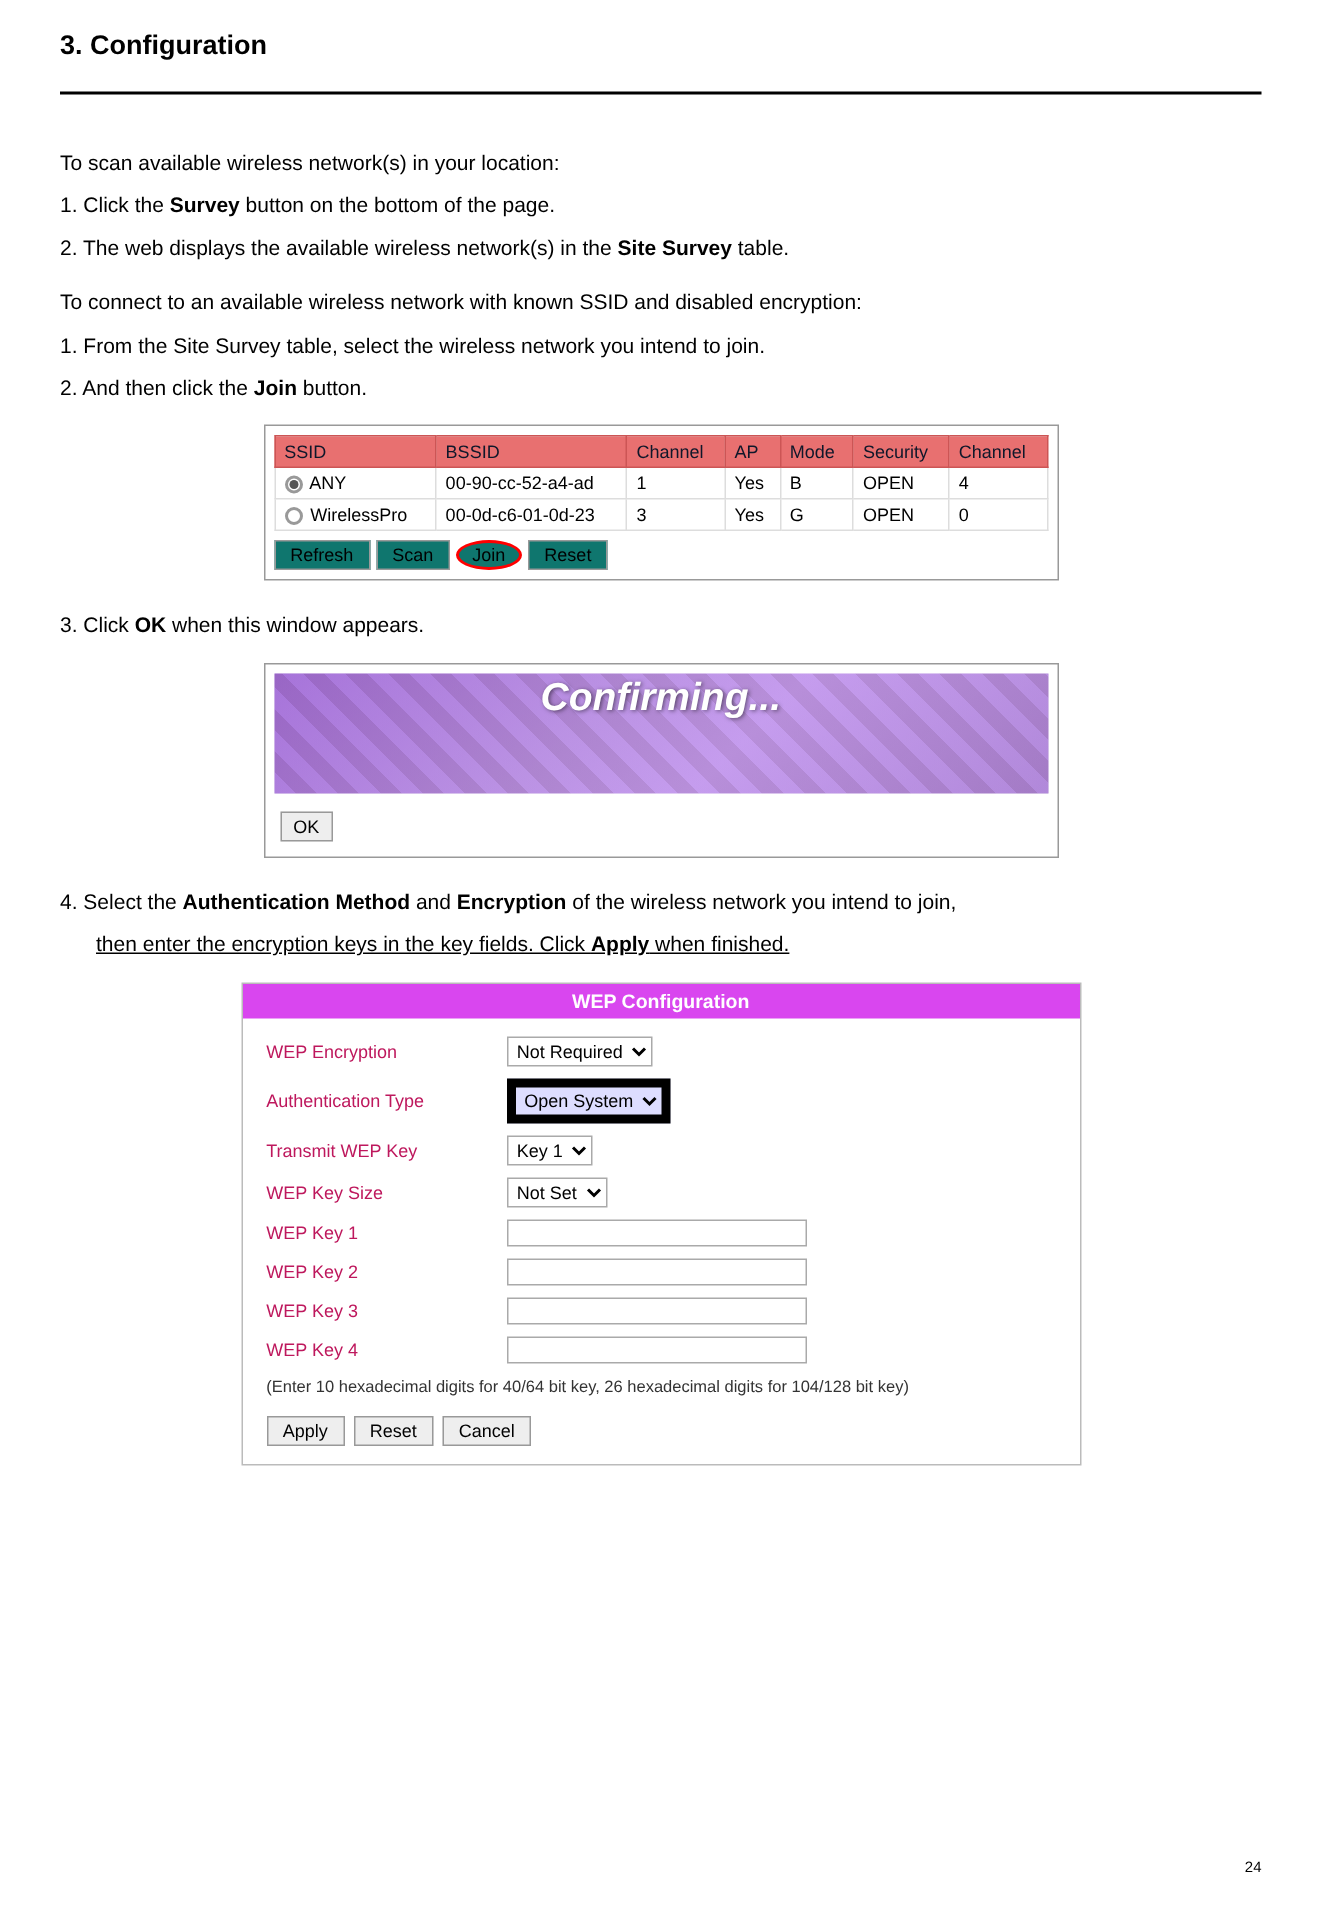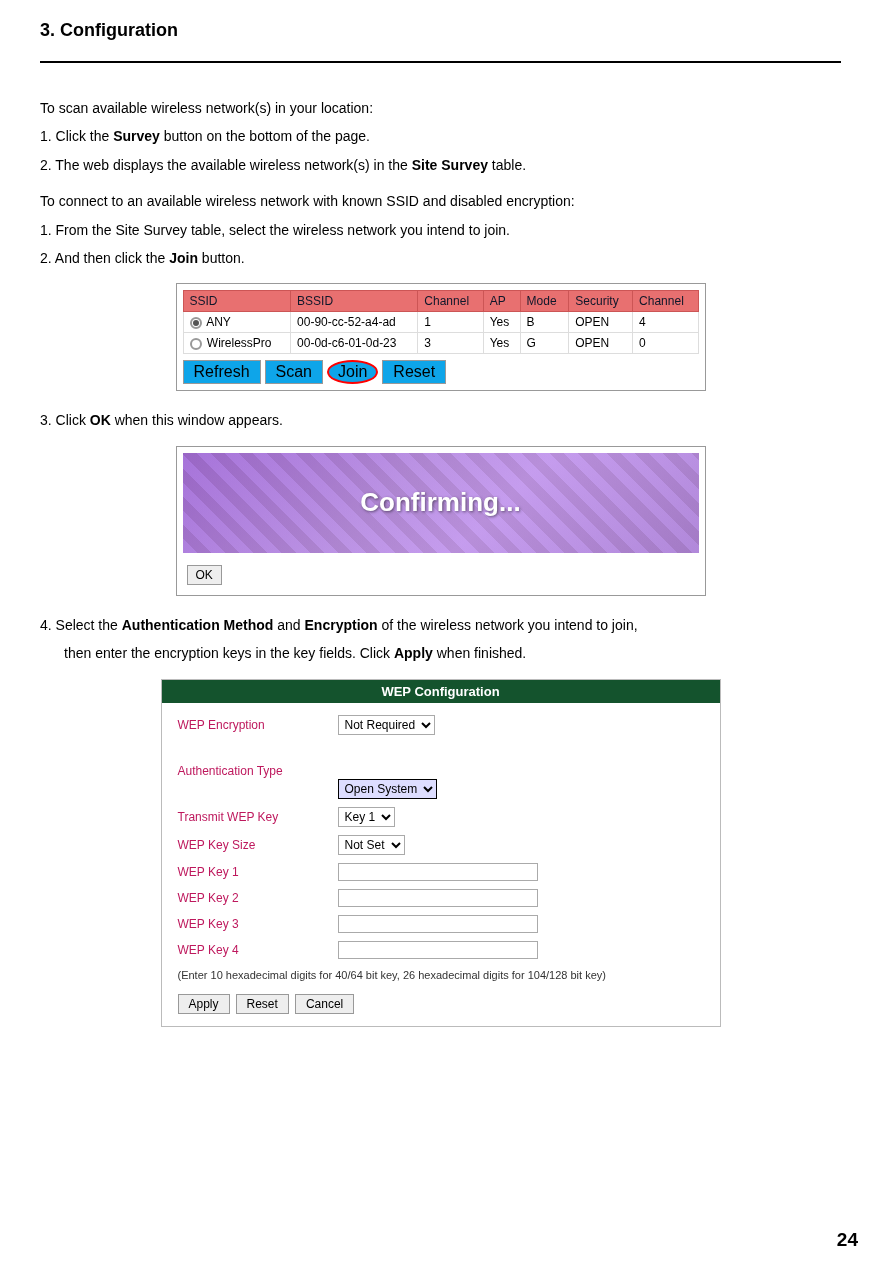--- a/index.html
+++ b/index.html
@@ -80,41 +80,41 @@
       top: 1px;
       left: 1px;
     }
     .survey-buttons {
       margin-top: 6px;
       display: flex;
       gap: 4px;
     }
     .survey-btn {
       padding: 2px 10px;
-      font-size: 16px;
-      border: 1px solid #999;
-      background: #0ea5e9;
+      font-size: 12px;
+      border: 1px solid #999;
+      background: #0f766e;
       cursor: pointer;
     }
     
     .confirming-box {
       width: 530px;
       margin: 14px auto;
       border: 1px solid #999;
       background: #fff;
       padding: 6px;
     }
     .confirming-inner {
       background: linear-gradient(135deg, #9966cc 0%, #bb99dd 40%, #ccaaee 60%, #aa88cc 100%);
-      height: 100px;
+      height: 80px;
       display: flex;
-      align-items: center;
       justify-content: center;
       position: relative;
       overflow: hidden;
+      font-style: italic;
     }
     .confirming-text {
       font-size: 26px;
       font-weight: bold;
       color: #fff;
       text-shadow: 1px 1px 3px rgba(0,0,0,0.5);
     }
     .ok-area {
       margin-top: 8px;
       padding: 4px;
@@ -129,21 +129,21 @@
     
     .wep-box {
       width: 560px;
       margin: 14px auto;
       border: 1px solid #bbb;
       background: #fff;
       padding: 0;
       font-size: 12px;
     }
     .wep-title {
-      background: #14532d;
+      background: #d946ef;
       color: #fff;
       text-align: center;
       padding: 4px;
       font-weight: bold;
       font-size: 13px;
     }
     .wep-body {
       padding: 12px 16px;
     }
     .wep-row {
@@ -160,23 +160,22 @@
     .wep-control {
       flex: 1;
     }
     .wep-select {
       padding: 1px 2px;
       font-size: 12px;
       border: 1px solid #aaa;
       background: #fff;
     }
     .wep-select.highlighted {
-      border: 1px solid #000000;
+      border: 6px solid #000000;
       background: #ddddff;
-      margin-top: 36px;
     }
     .wep-input {
       width: 200px;
       height: 18px;
       border: 1px solid #aaa;
       font-size: 12px;
       padding: 1px 3px;
     }
     .wep-note {
       font-size: 11px;
@@ -190,25 +189,24 @@
     .wep-btn {
       padding: 2px 10px;
       font-size: 12px;
       border: 1px solid #999;
       background: #eee;
       cursor: pointer;
     }
     .page-num {
       position: absolute;
       bottom: 20px;
-      right: 23px;
-      font-size: 19px;
-      font-weight: bold;
-    }
-    .indent { margin-left: 24px; }
+      right: 40px;
+      font-size: 10px;
+    }
+    .indent { margin-left: 24px; text-decoration: underline; }
   </style>
 </head>
 <body>
 
 
 
 
 <h2>3. Configuration</h2>
 
 <br>

